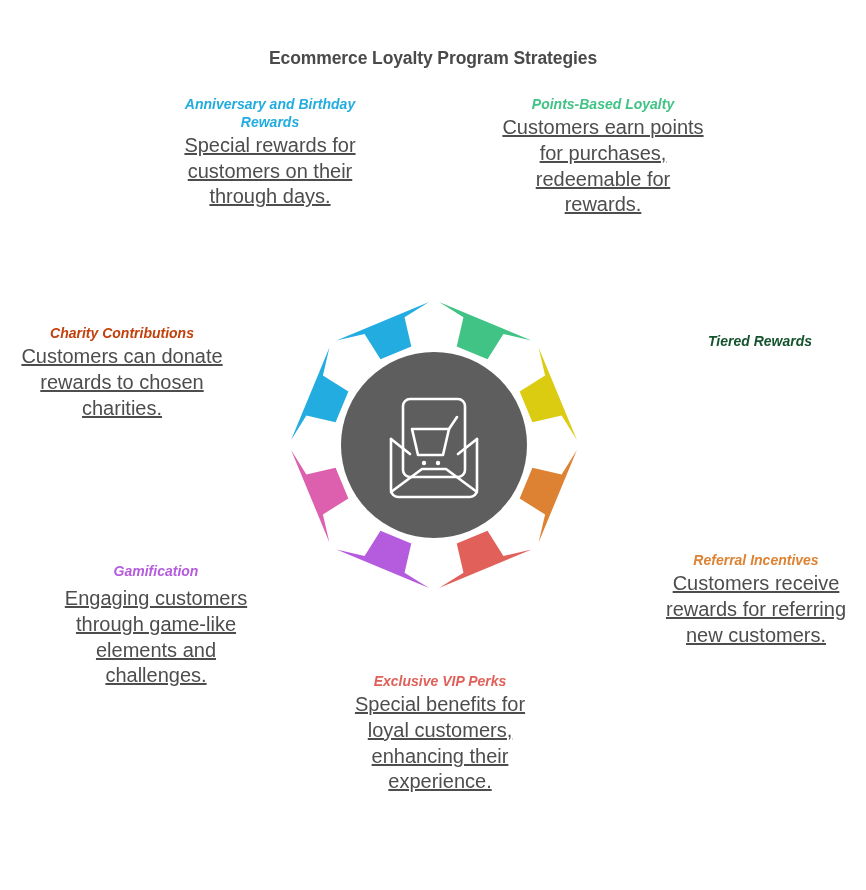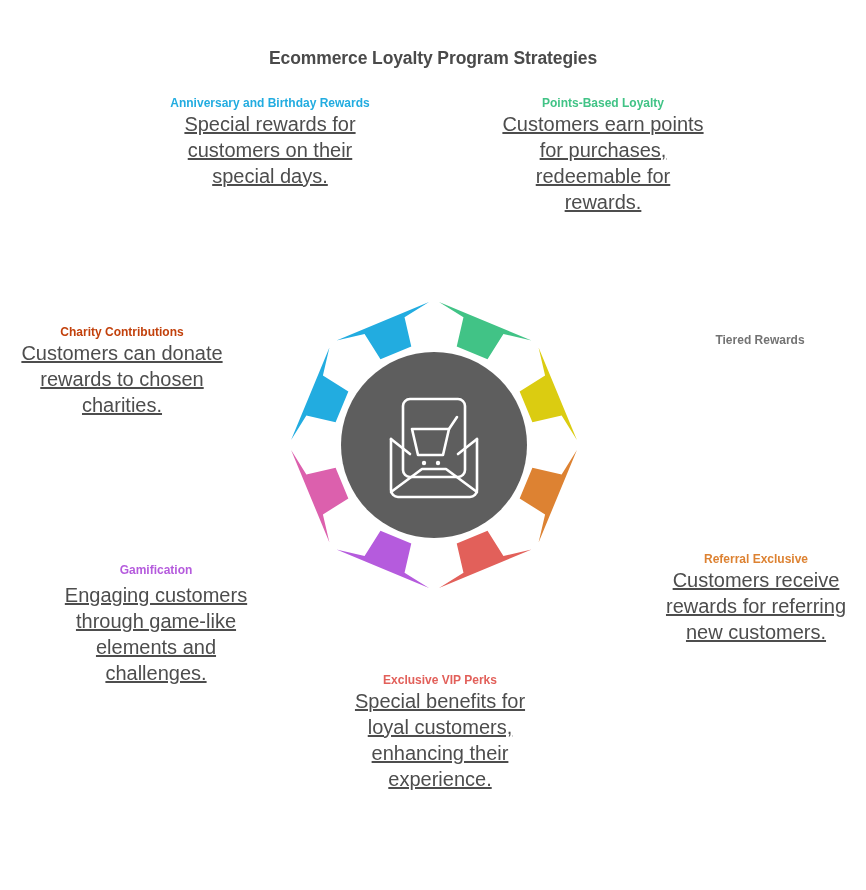--- a/index.html
+++ b/index.html
@@ -38,24 +38,25 @@
   }
   .wheel-wrap svg { display: block; width: 476px; height: 476px; }
   .seg-icon { pointer-events: none; }
   
   .block {
     position: absolute;
     text-align: center;
     line-height: 1.27;
   }
   .block .heading {
-    font-size: 12px;
+    font-size: 14px;
     font-weight: bold;
     line-height: 1.28;
     margin-bottom: 1px;
+    font-style: italic;
   }
   .block .body {
     font-size: 20px;
     color: #4d4d4d;
     line-height: 1.29;
     text-decoration: underline;
   }
   
   #b-anniversary { left: 156px;  top: 96px;  width: 228px; }
   #b-points      { left: 496px;  top: 96px;  width: 214px; }
@@ -162,34 +163,34 @@
         <path d="M195 232 L195 283 A7 7 0 0 0 202 290 L274 290 A7 7 0 0 0 281 283 L281 232"></path>
         <path d="M195 232 L214 247"></path>
         <path d="M281 232 L262 247"></path>
         <path d="M195 285 L226 262 L250 262 L281 285"></path>
       </g>
     </svg>
   </div>
 
   <div class="block" id="b-anniversary">
     <div class="heading" style="color:#22ace0">Anniversary and Birthday Rewards</div>
-    <div class="body">Special rewards for customers on their special days.</div>
+    <div class="body">Special rewards for customers on their through days.</div>
   </div>
 
   <div class="block" id="b-points">
     <div class="heading" style="color:#41c386">Points-Based Loyalty</div>
     <div class="body">Customers earn points for purchases, redeemable for rewards.</div>
   </div>
 
   <div class="block" id="b-tiered">
-    <div class="heading" style="color:#737373">Tiered Rewards</div>
+    <div class="heading" style="color:#14532d">Tiered Rewards</div>
   </div>
 
   <div class="block" id="b-referral">
-    <div class="heading" style="color:#dd8232">Referral Exclusive</div>
+    <div class="heading" style="color:#dd8232">Referral Incentives</div>
     <div class="body">Customers receive rewards for referring new customers.</div>
   </div>
 
   <div class="block" id="b-gamification">
     <div class="heading" style="color:#b55bdd">Gamification</div>
     <div class="body" style="margin-top:5px">Engaging customers through game-like elements and challenges.</div>
   </div>
 
   <div class="block" id="b-vip">
     <div class="heading" style="color:#e2605a">Exclusive VIP Perks</div>

